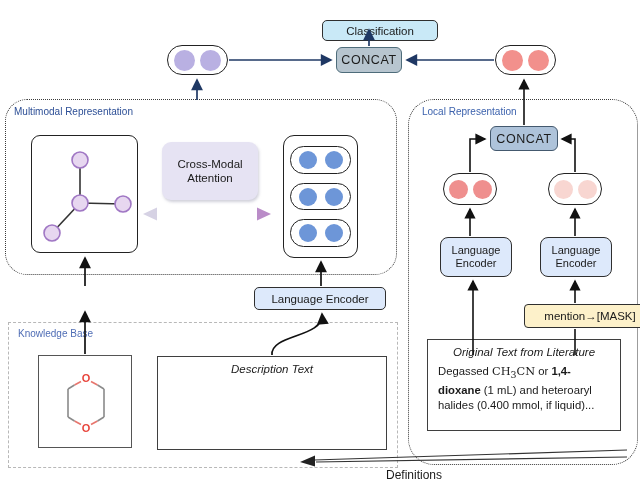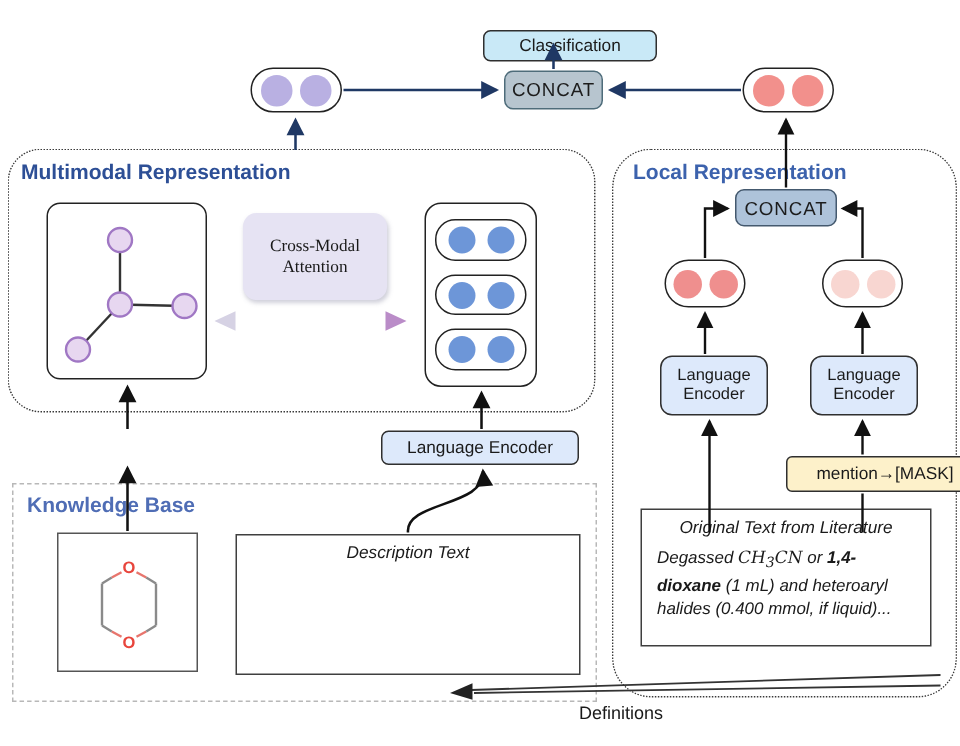--- a/index.html
+++ b/index.html
@@ -3,21 +3,21 @@
 <meta charset="utf-8">
 <style>
   html,body{margin:0;padding:0;background:#fff;}
   #figure{position:relative;width:640px;height:497px;background:#ffffff;
           font-family:"Liberation Sans","DejaVu Sans",sans-serif;color:#1a1a1a;overflow:hidden;}
   .abs{position:absolute;box-sizing:border-box;}
   .center{display:flex;align-items:center;justify-content:center;text-align:center;}
   
   .sect-dotted{border:1.6px dotted #3a3a3a;border-radius:22px;background:transparent;}
   .sect-dashed{border:1px dashed #b8b8b8;background:transparent;}
-  .sect-title{font-weight:bold;font-size:14px;color:#3c62ad;white-space:nowrap;}
+  .sect-title{font-weight:normal;font-size:10px;color:#3c62ad;white-space:nowrap;}
   
   .box{border:1.3px solid #2f2f2f;border-radius:5px;font-size:11.5px;background:#fff;}
   .classification{background:#c9e9f7;}
   .concat{background:#b7c5cf;border:1.4px solid #4e6c7a;border-radius:6px;
           font-size:12.5px;letter-spacing:.6px;color:#1c1c1c;}
   .concat-local{background:#aec3da;border:1.4px solid #44596e;}
   .graph-enc{background:#c9ebe7;}
   .lang-enc{background:#dde9fb;}
   .mention{background:#fdf1ca;border-radius:4px;}
   .crossmodal{background:#e6e3f3;border-radius:9px;box-shadow:1px 2px 3px rgba(120,120,150,.35);
@@ -73,21 +73,21 @@
       <line x1="48" y1="24" x2="48" y2="67" stroke="#333" stroke-width="1.6"></line>
       <line x1="48" y1="67" x2="91" y2="68" stroke="#333" stroke-width="1.6"></line>
       <line x1="48" y1="67" x2="20" y2="97" stroke="#333" stroke-width="1.6"></line>
       <circle cx="48" cy="24" r="8" fill="#e7d7f0" stroke="#a077c4" stroke-width="1.6"></circle>
       <circle cx="48" cy="67" r="8" fill="#e7d7f0" stroke="#a077c4" stroke-width="1.6"></circle>
       <circle cx="91" cy="68" r="8" fill="#e7d7f0" stroke="#a077c4" stroke-width="1.6"></circle>
       <circle cx="20" cy="97" r="8" fill="#e7d7f0" stroke="#a077c4" stroke-width="1.6"></circle>
     </svg>
   </div>
 
-  <div class="abs crossmodal center" style="left:162px;top:142px;width:96px;height:58px;font-family:Liberation Serif, serif;">
+  <div class="abs crossmodal center" style="left:162px;top:142px;width:96px;height:58px;">
     <span style="width:80px;">Cross-Modal Attention</span>
   </div>
 
   <div class="abs tokens-frame" style="left:283px;top:135px;width:75px;height:123px;">
     <div class="tokens-row">
       <span class="dot dot-blue" style="width:18px;height:18px;"></span>
       <span class="dot dot-blue" style="width:18px;height:18px;"></span>
     </div>
     <div class="tokens-row">
       <span class="dot dot-blue" style="width:18px;height:18px;"></span>
@@ -137,21 +137,21 @@
     <span style="width:60px;">Language Encoder</span>
   </div>
   <div class="abs box lang-enc center" style="left:540px;top:237px;width:72px;height:40px;border-radius:8px;font-size:11px;line-height:13px;">
     <span style="width:60px;">Language Encoder</span>
   </div>
 
   <div class="abs box mention center" style="left:524px;top:304px;width:132px;height:24px;">mention→[MASK]</div>
 
   <div class="abs textbox" style="left:427px;top:339px;width:194px;height:92px;">
     <div class="tb-title">Original Text from Literature</div>
-    <div class="tb-body" style="padding-top:6px;line-height:15.5px;font-style:italic;"><span>Degassed </span><span class="serif"><span>CH</span><sub>3</sub><span>CN</span></span><span> or </span><b>1,4-dioxane</b><span> (1 mL) and heteroaryl halides (0.400 mmol, if liquid)...</span></div>
+    <div class="tb-body" style="padding-top:6px;line-height:15.5px;"><span>Degassed </span><span class="serif"><span>CH</span><sub>3</sub><span>CN</span></span><span> or </span><b>1,4-dioxane</b><span> (1 mL) and heteroaryl halides (0.400 mmol, if liquid)...</span></div>
   </div>
 
   <div class="abs footer-label" style="left:353px;top:468px;width:122px;">
     <div>Definitions</div>
   </div>
 
   <svg class="overlay" width="640" height="497">
     <defs>
       <marker id="ahB" markerWidth="8" markerHeight="8" refX="6.5" refY="4" orient="auto">
         <path d="M0.5,0.5 L7.5,4 L0.5,7.5 z" fill="#111"></path>

